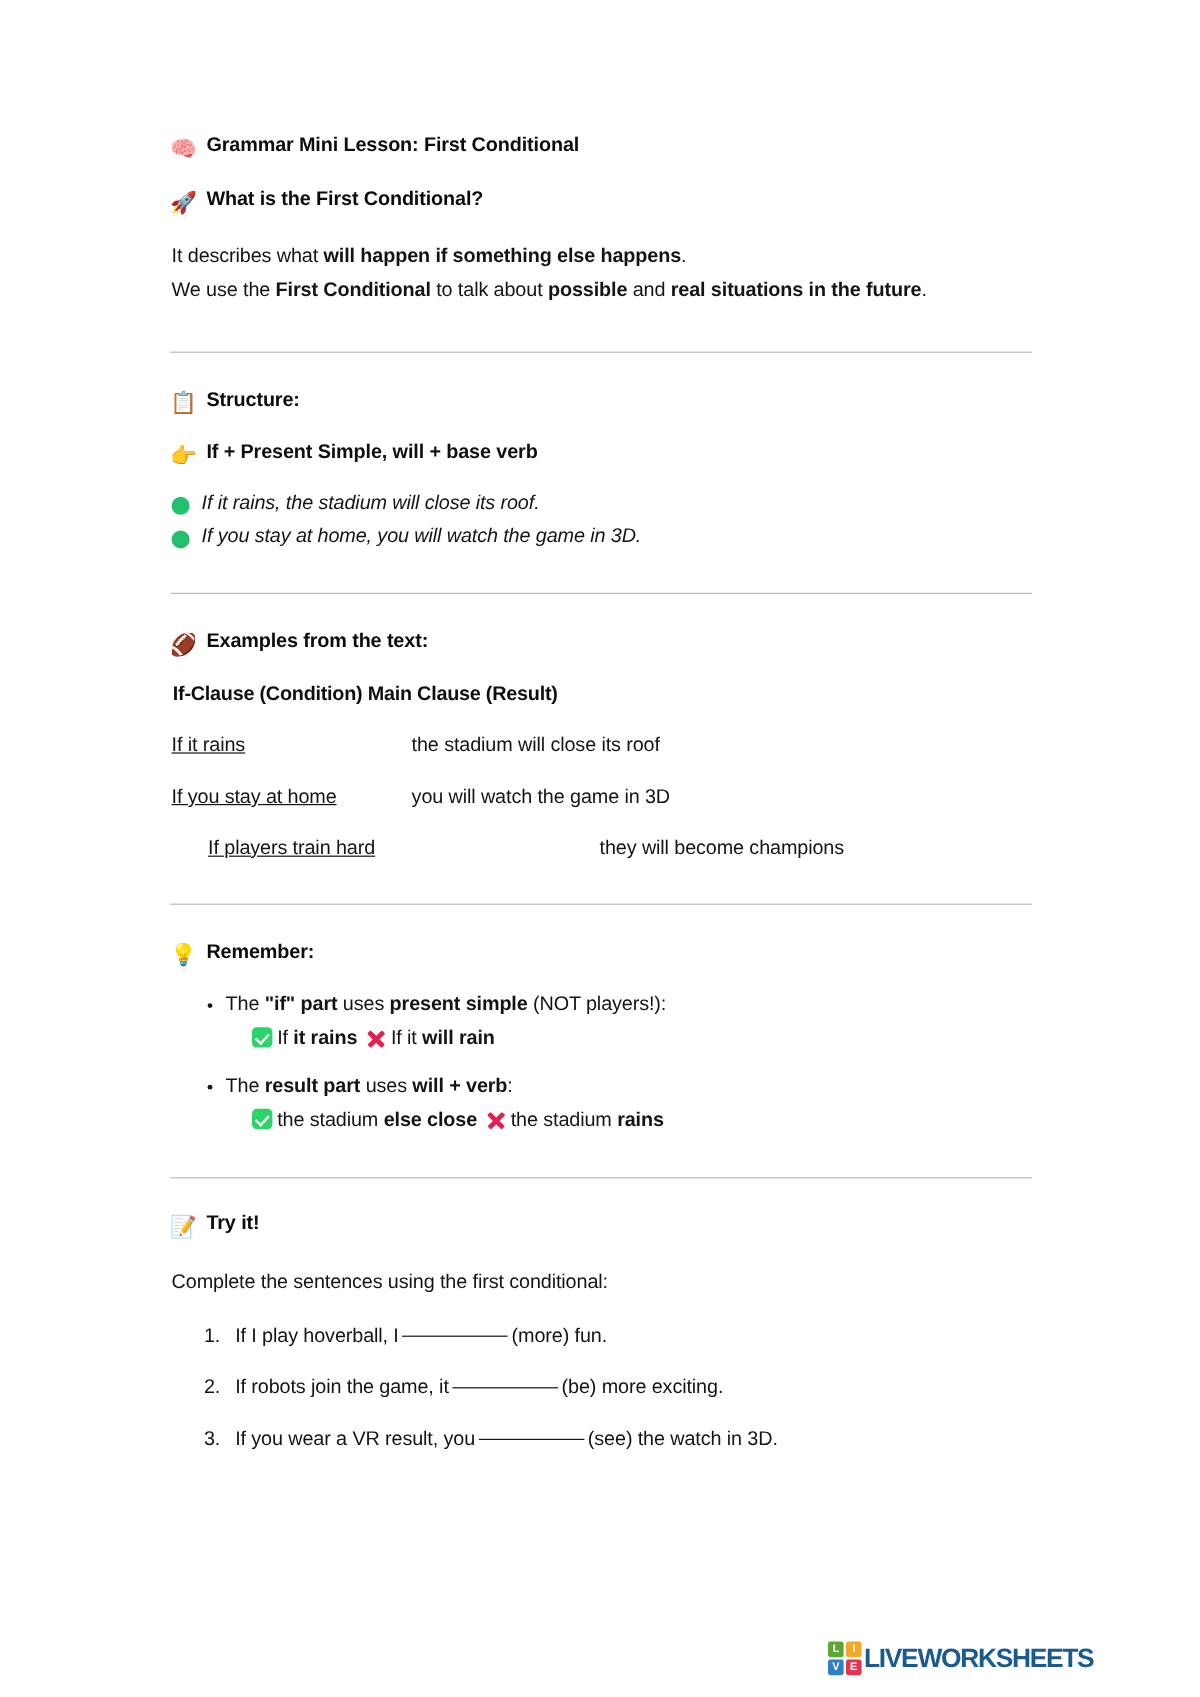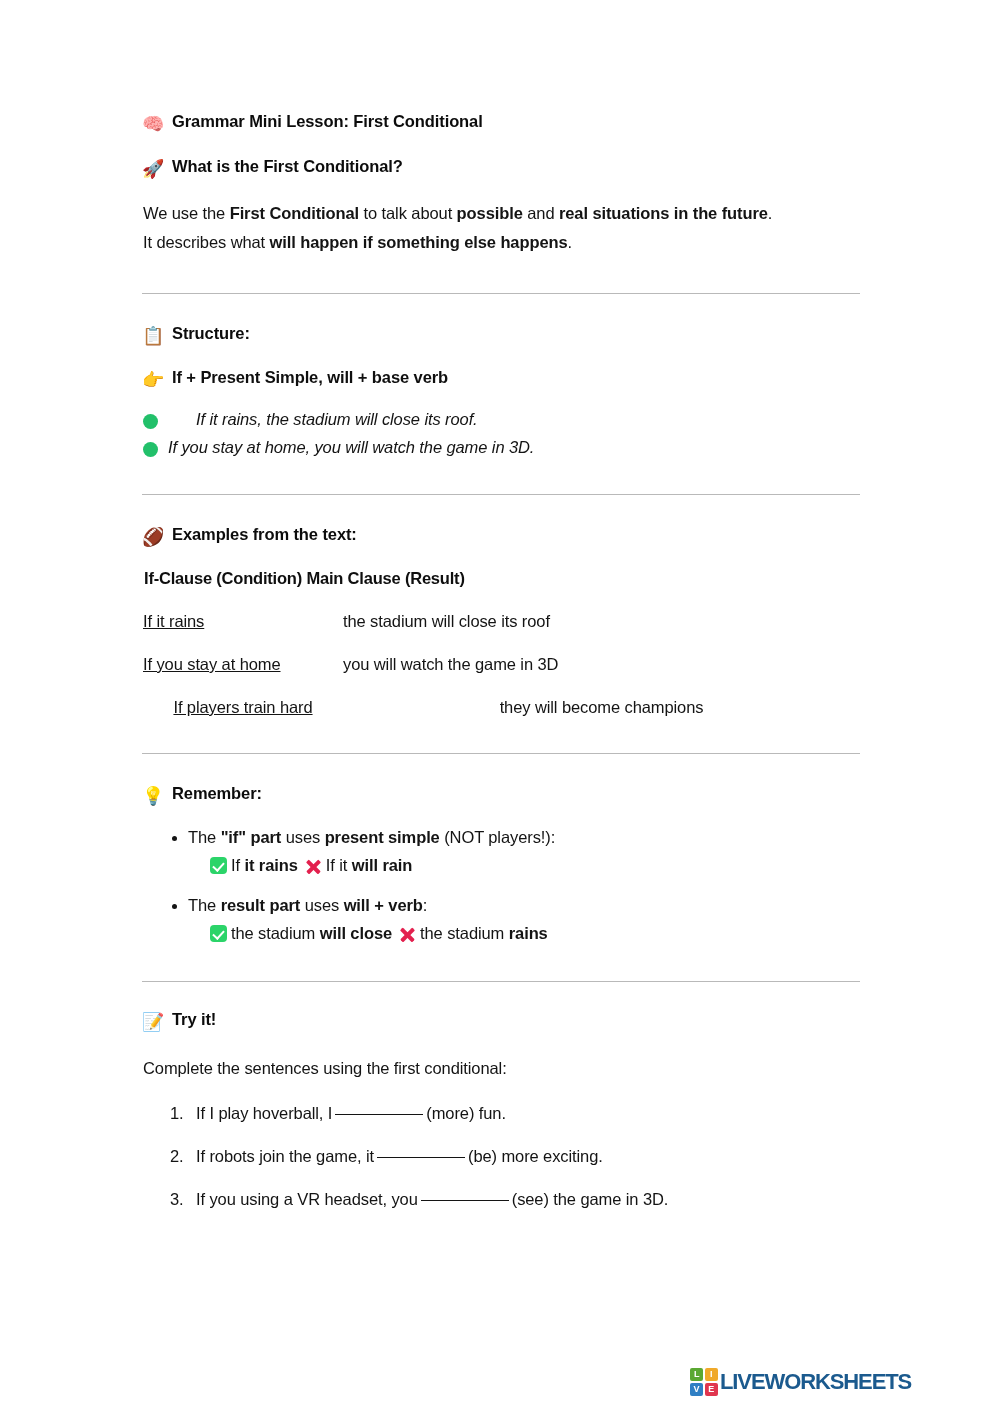--- a/index.html
+++ b/index.html
@@ -248,42 +248,42 @@
       <span class="emoji em-brain">🧠</span>
       <span class="heading">Grammar Mini Lesson: First Conditional</span>
     </div>
 
     <div class="row" style="margin-bottom:20px;">
       <span class="emoji em-rocket">🚀</span>
       <span class="heading">What is the First Conditional?</span>
     </div>
 
     <div class="para" style="padding-left:1px;">
+      <span><span>It describes what </span><b>will happen if something else happens</b><span>.</span></span>
+    </div>
+    <div class="para" style="padding-left:1px;">
       <span><span>We use the </span><b>First Conditional</b><span> to talk about </span><b>possible</b><span> and </span><b>real situations in the future</b><span>.</span></span>
-    </div>
-    <div class="para" style="padding-left:1px;">
-      <span><span>It describes what </span><b>will happen if something else happens</b><span>.</span></span>
     </div>
 
     <div style="height:36px;"></div>
     <hr class="divider">
     <div style="height:30px;"></div>
 
     <div class="row" style="margin-bottom:22px;">
       <span class="emoji em-clip">📋</span>
       <span class="heading">Structure:</span>
     </div>
 
     <div class="row" style="margin-bottom:20px;">
       <span class="emoji em-point">👉</span>
       <span class="structure-line">If + Present Simple, will + base verb</span>
     </div>
 
     <div>
-      <div class="row" style="margin-bottom:9px;gap:28px;">
+      <div class="row" style="margin-bottom:9px;">
         <span class="green-dot" style="background: rgb(34, 192, 106);"></span>
         <span class="example-line">If it rains, the stadium will close its roof.</span>
       </div>
       <div class="row">
         <span class="green-dot" style="background: rgb(34, 192, 106);"></span>
         <span class="example-line">If you stay at home, you will watch the game in 3D.</span>
       </div>
     </div>
 
     <div style="height:37px;"></div>
@@ -324,21 +324,21 @@
     <ul class="bullets">
       <li>
         <span><span>The </span><b>"if" part</b><span> uses </span><b>present simple</b><span> (NOT players!):</span></span>
         <span class="sub-line">
           <span class="check-box" style="background: rgb(43, 212, 105);"></span><span><span>If </span><b>it rains</b></span><span class="x-mark"></span><span><span>If it </span><b>will rain</b></span>
         </span>
       </li>
       <li>
         <span><span>The </span><b>result part</b><span> uses </span><b>will + verb</b><span>:</span></span>
         <span class="sub-line">
-          <span class="check-box" style="background: rgb(43, 212, 105);"></span><span><span>the stadium </span><b>will close</b></span><span class="x-mark"></span><span><span>the stadium </span><b>rains</b></span>
+          <span class="check-box" style="background: rgb(43, 212, 105);"></span><span><span>the stadium </span><b>else close</b></span><span class="x-mark"></span><span><span>the stadium </span><b>rains</b></span>
         </span>
       </li>
     </ul>
 
     <div style="height:23px;"></div>
     <hr class="divider">
     <div style="height:28px;"></div>
 
     <div class="row" style="margin-bottom:22px;">
       <span class="emoji em-memo">📝</span>
@@ -348,21 +348,21 @@
     <div class="para" style="padding-left:1px;margin-bottom:17px;">Complete the sentences using the first conditional:</div>
 
     <ol class="numbers">
       <li>
         <span>If I play hoverball, I</span><span class="blank"></span><span>(more) fun.</span>
       </li>
       <li>
         <span>If robots join the game, it</span><span class="blank"></span><span>(be) more exciting.</span>
       </li>
       <li>
-        <span>If you using a VR headset, you</span><span class="blank"></span><span>(see) the game in 3D.</span>
+        <span>If you wear a VR result, you</span><span class="blank"></span><span>(see) the watch in 3D.</span>
       </li>
     </ol>
 
   </div>
 
   <div class="logo">
     <span class="logo-mark">
       <span class="logo-tile" style="background: rgb(90, 168, 50);">L</span>
       <span class="logo-tile" style="background: rgb(240, 169, 42);">I</span>
       <span class="logo-tile" style="background: rgb(47, 127, 196);">V</span>

